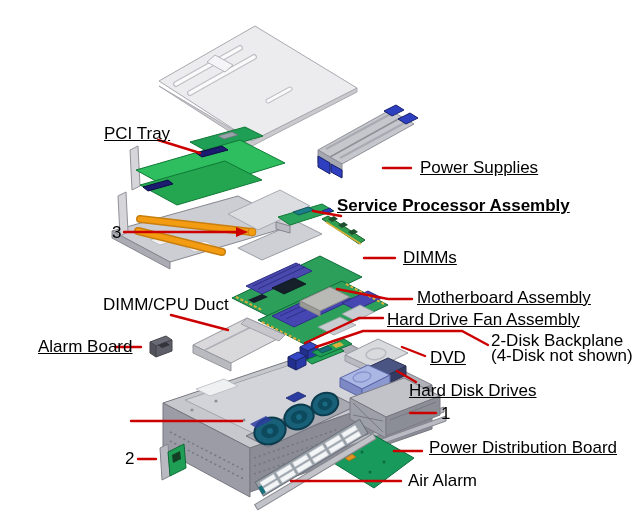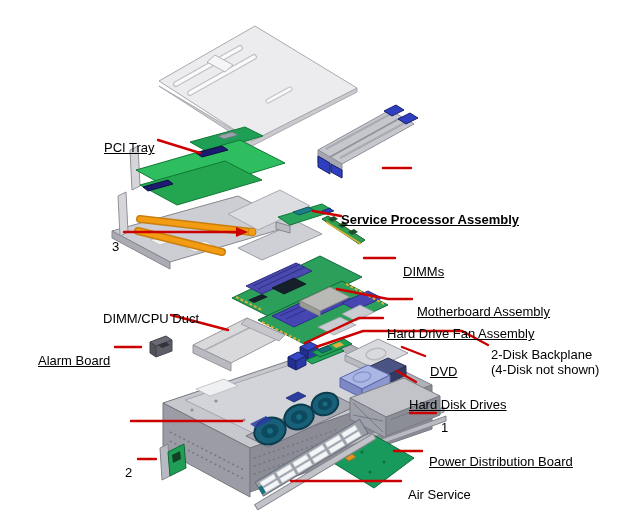--- a/index.html
+++ b/index.html
@@ -2,21 +2,21 @@
 <html><head>
 <meta charset="utf-8">
 <style>
   html,body{margin:0;padding:0;background:#ffffff;}
   #stage{
     position:relative;width:633px;height:530px;background:#ffffff;overflow:hidden;
     font-family:"Liberation Sans","DejaVu Sans",sans-serif;
   }
   #art{position:absolute;left:0;top:0;}
   .lbl{
-    position:absolute;font-size:13px;line-height:15px;color:#000;white-space:nowrap;margin-top:14px;
+    position:absolute;font-size:17px;line-height:15px;color:#000;white-space:nowrap;
   }
   .u{text-decoration:underline;}
   .ctr{text-align:center;font-weight:bold;}
   .blk div{white-space:nowrap;}
 </style>
 </head>
 <body>
 
 <div id="stage">
 
@@ -264,20 +264,21 @@
     <path d="M115,347 L141,347"></path>
     <path d="M171,315 L228,330"></path>
     <path d="M394,451 L422,451"></path>
     <path d="M291,481 L401,481"></path>
     <polygon points="236,227 248,232 236,237" fill="#cc0000" stroke="none"></polygon>
   </g>
 </svg>
 
   <div class="lbl u" style="left:104px;top:126px;">PCI Tray</div>
   <div class="lbl" style="left:112px;top:225px;">3</div>
+  <div class="lbl u" style="left:420px;top:160px;">Power Supplies</div>
 
   <div class="lbl blk ctr" style="left:337px;top:198px;width:186px;">
     <div class="u">Service Processor Assembly</div>
   </div>
 
   <div class="lbl u" style="left:403px;top:250px;">DIMMs</div>
   <div class="lbl u" style="left:417px;top:290px;text-align:center;">Motherboard Assembly</div>
   <div class="lbl u" style="left:387px;top:312px;">Hard Drive Fan Assembly</div>
   <div class="lbl" style="left:103px;top:297px;">DIMM/CPU Duct</div>
   <div class="lbl u" style="left:38px;top:339px;">Alarm Board</div>
@@ -285,15 +286,15 @@
 
   <div class="lbl blk" style="left:491px;top:333px;">
     <div>2-Disk Backplane</div>
     <div>(4-Disk not shown)</div>
   </div>
 
   <div class="lbl u" style="left:409px;top:383px;">Hard Disk Drives</div>
   <div class="lbl" style="left:441px;top:406px;">1</div>
   <div class="lbl" style="left:125px;top:451px;">2</div>
   <div class="lbl u" style="left:429px;top:440px;">Power Distribution Board</div>
-  <div class="lbl" style="left:408px;top:473px;">Air Service</div>
+  <div class="lbl" style="left:408px;top:473px;">Air Alarm</div>
 
 </div>
 
 </body></html>

